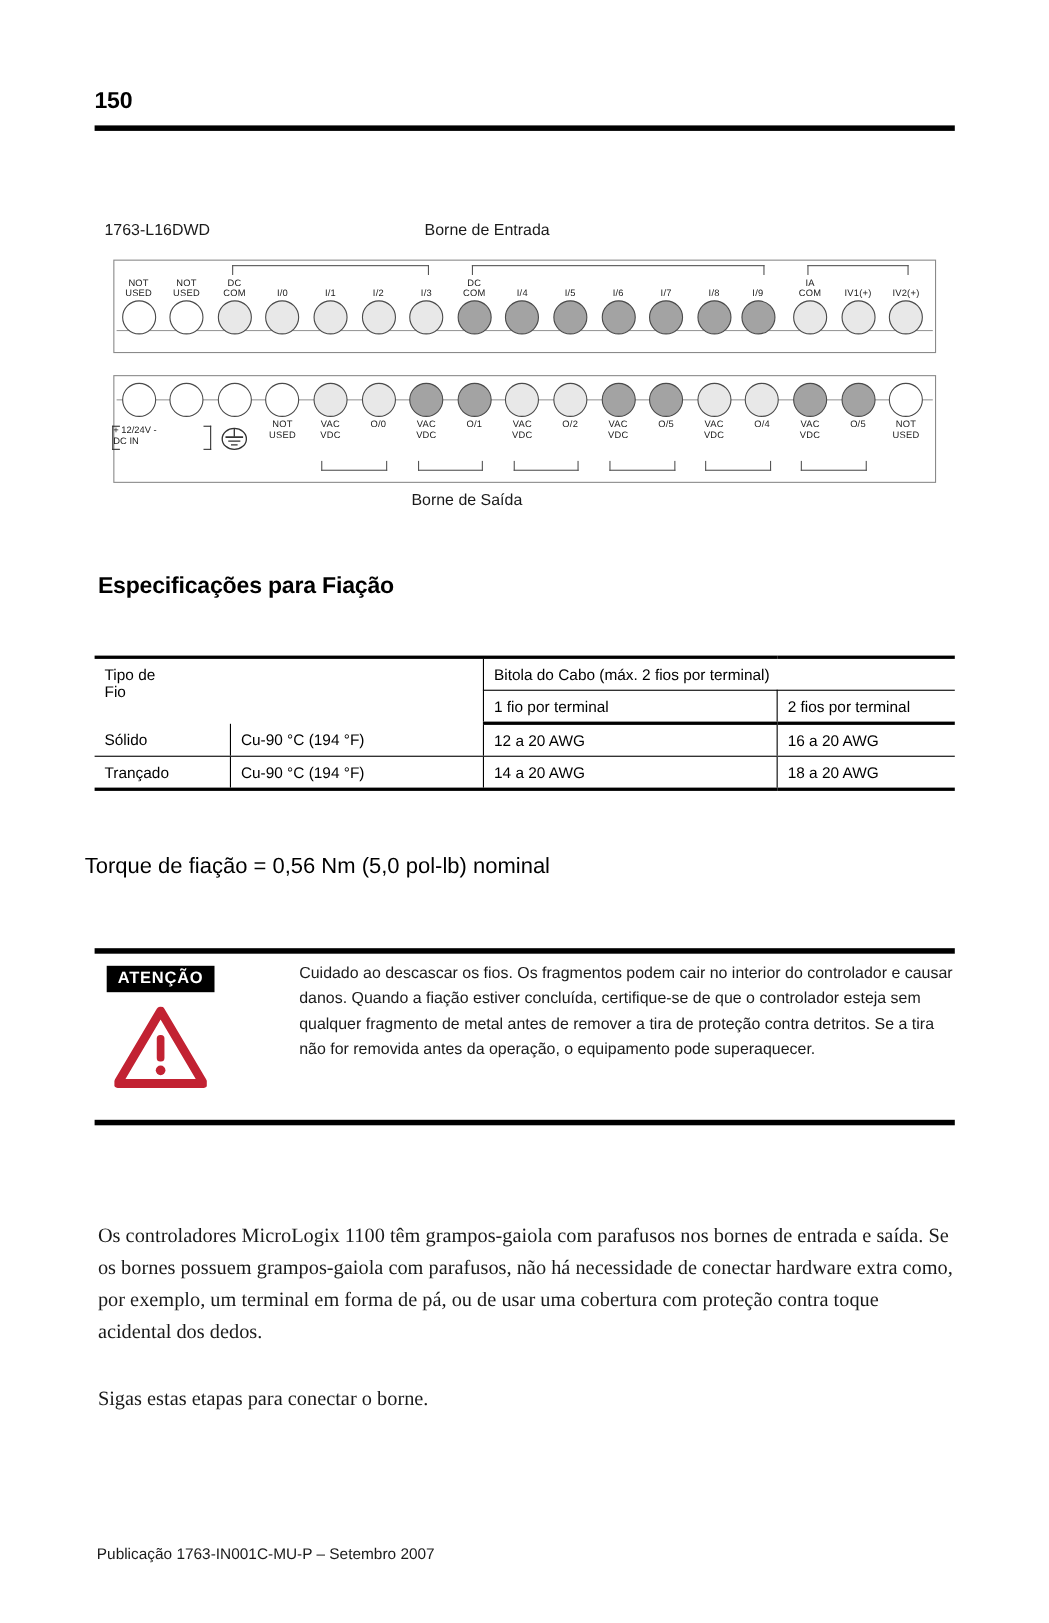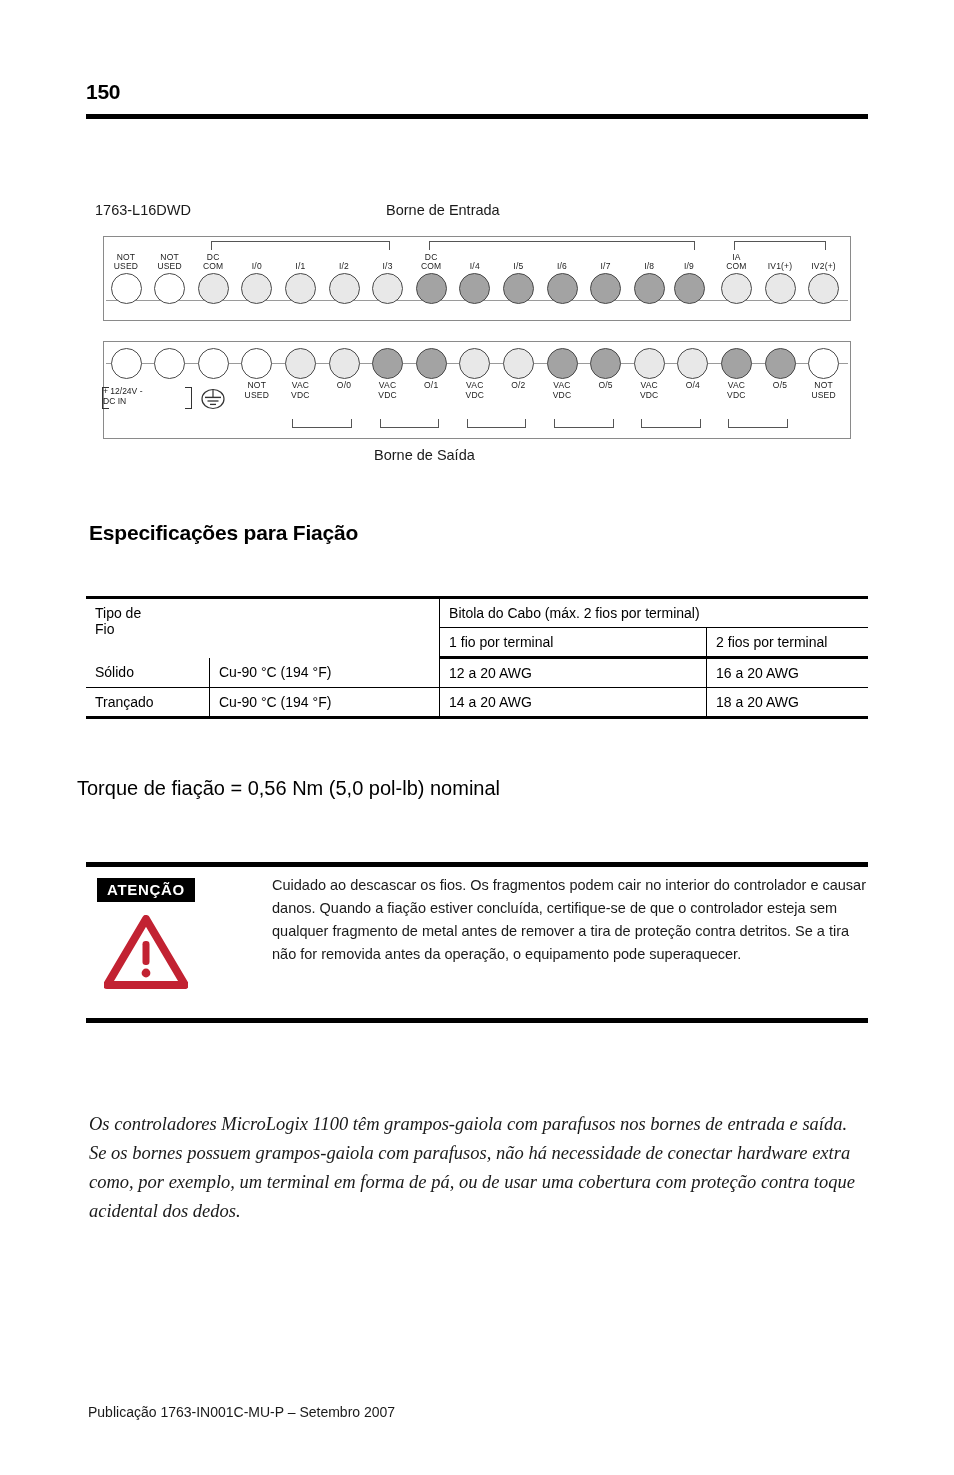--- a/index.html
+++ b/index.html
@@ -238,21 +238,21 @@
   
   .body-copy {
     position: absolute;
     left: 89px;
     width: 780px;
     font-family: "Liberation Serif", serif;
     font-size: 18.5px;
     line-height: 29px;
     color: #1a1a1a;
   }
-  .body-p1 { top: 1110px; font-style: italic; }
+  .body-p1 { top: 1110px; }
   .body-p2 { top: 1258px; }
 
   
   .footer {
     position: absolute;
     left: 88px;
     top: 1404px;
     font-size: 14px;
     color: #1a1a1a;
   }
@@ -485,16 +485,17 @@
     <svg viewBox="0 0 84 74" width="84" height="74" aria-hidden="true">
       <path d="M42 4 L81 70 L3 70 Z" fill="none" stroke="#c22232" stroke-width="8" stroke-linejoin="round"></path>
       <rect x="38.5" y="26" width="7" height="24" rx="3.2" fill="#c22232"></rect>
       <circle cx="42" cy="58" r="4.4" fill="#c22232"></circle>
     </svg>
   </div>
   <div class="att-text">Cuidado ao descascar os fios. Os fragmentos podem cair no interior do controlador e causar danos. Quando a fiação estiver concluída, certifique-se de que o controlador esteja sem qualquer fragmento de metal antes de remover a tira de proteção contra detritos. Se a tira não for removida antes da operação, o equipamento pode superaquecer.</div>
   <div class="att-rule-bot"></div>
 
   <div class="body-copy body-p1">Os controladores MicroLogix 1100 têm grampos-gaiola com parafusos nos bornes de entrada e saída. Se os bornes possuem grampos-gaiola com parafusos, não há necessidade de conectar hardware extra como, por exemplo, um terminal em forma de pá, ou de usar uma cobertura com proteção contra toque acidental dos dedos.</div>
+  <div class="body-copy body-p2">Sigas estas etapas para conectar o borne.</div>
 
   <div class="footer">Publicação 1763-IN001C-MU-P – Setembro 2007</div>
 
 </div>
 
 </body></html>

